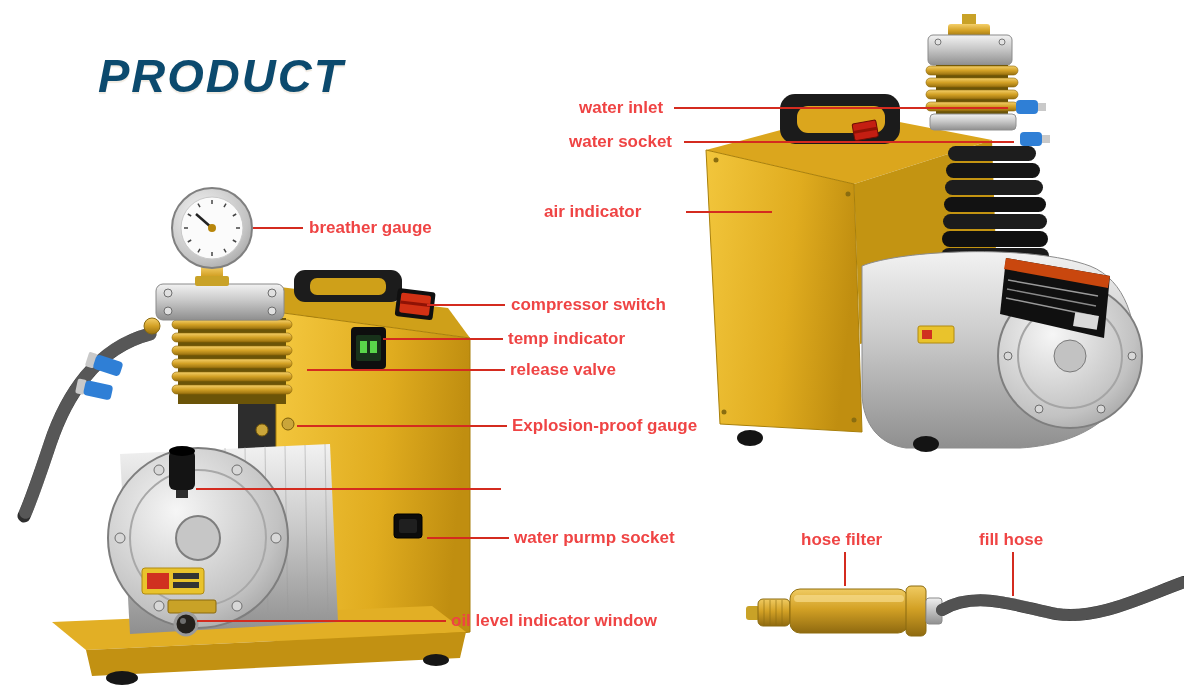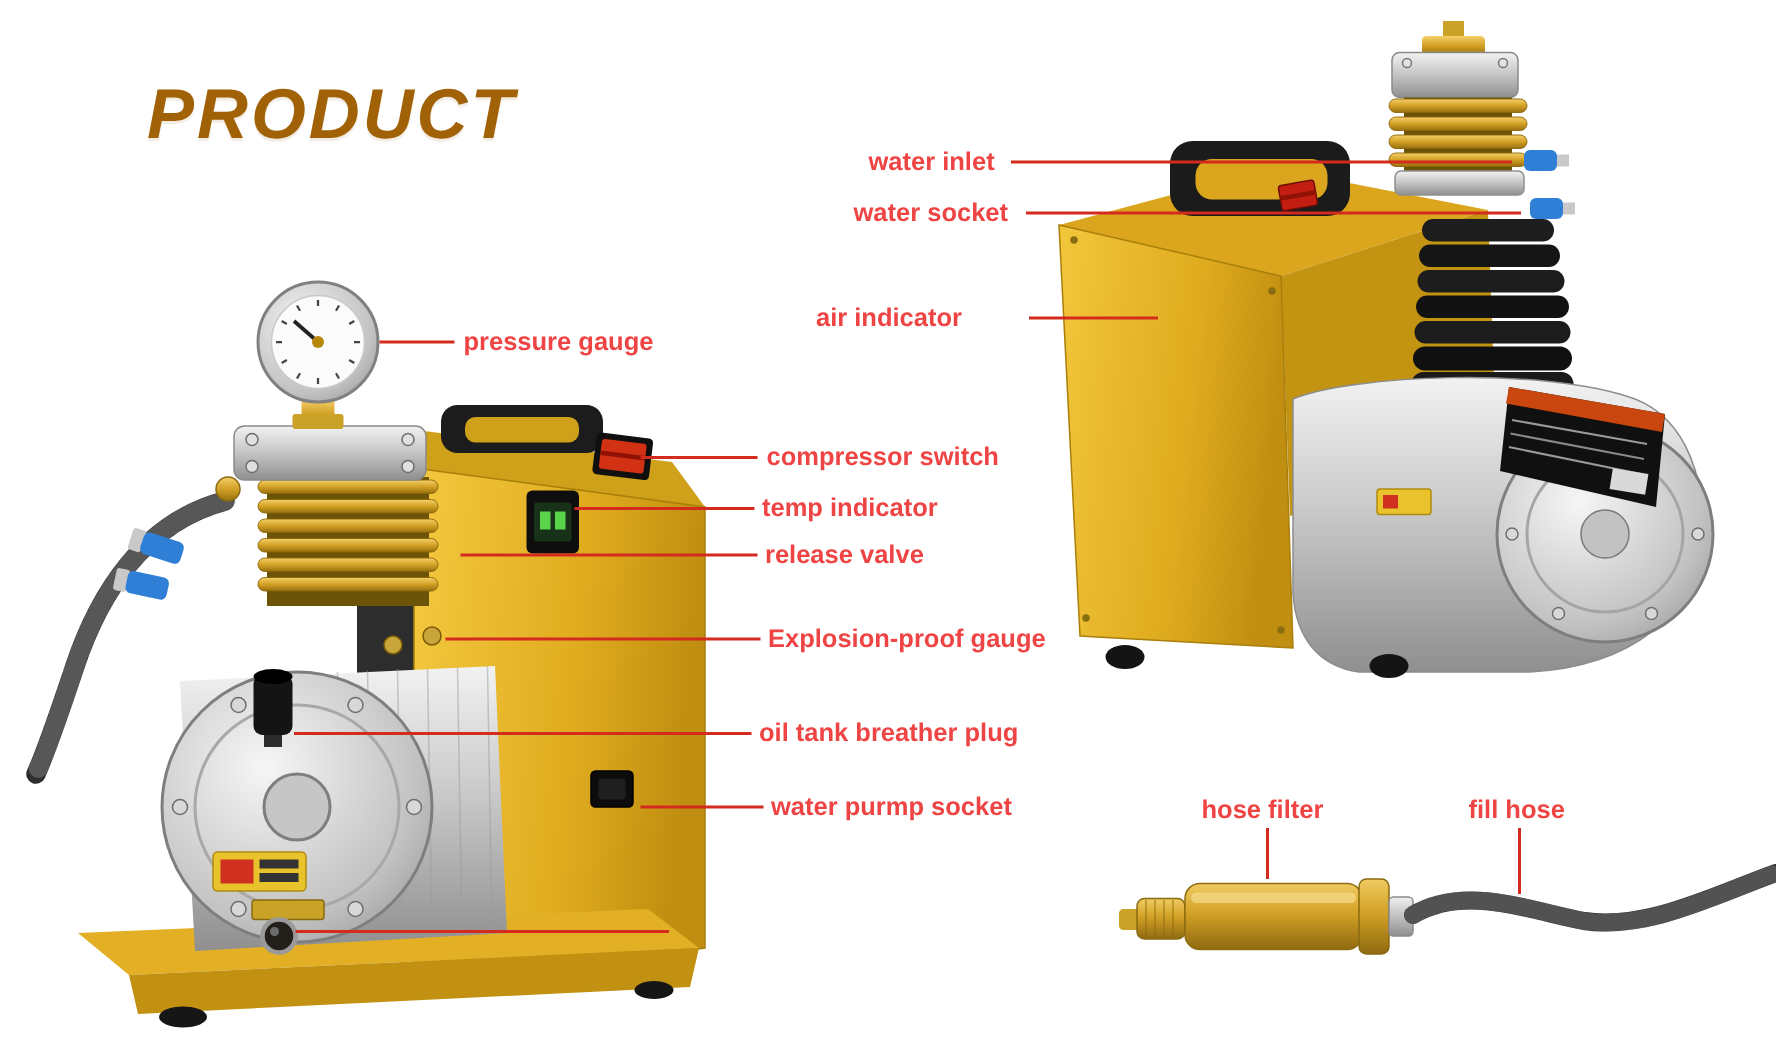--- a/index.html
+++ b/index.html
@@ -1,19 +1,19 @@
 <!DOCTYPE html>
 <html><head>
 <meta charset="utf-8">
 <style>
   html,body{margin:0;padding:0;background:#ffffff;}
   .stage{position:relative;width:1184px;height:691px;background:#ffffff;overflow:hidden;
          font-family:"Liberation Sans",sans-serif;}
   .title-line{position:absolute;font-style:italic;font-weight:800;font-size:47px;
-         letter-spacing:2px;color:#a16207;white-space:nowrap;
+         letter-spacing:2px;color:#0c4a6e;white-space:nowrap;
          text-shadow:0 2px 1px rgba(140,80,0,0.12);}
   .lbl{position:absolute;font-size:17px;font-weight:700;color:#ef4444;white-space:nowrap;line-height:20px;}
   svg.art{position:absolute;}
   svg.overlay{position:absolute;left:0;top:0;pointer-events:none;}
 </style>
 </head>
 <body>
 
 <div class="stage">
 
@@ -346,27 +346,27 @@
       <line x1="427" y1="538" x2="509" y2="538"></line>
       <line x1="197" y1="621" x2="446" y2="621"></line>
       <line x1="674" y1="108" x2="1008" y2="108"></line>
       <line x1="684" y1="142" x2="1014" y2="142"></line>
       <line x1="686" y1="212" x2="772" y2="212"></line>
       <line x1="845" y1="552" x2="845" y2="586"></line>
       <line x1="1013" y1="552" x2="1013" y2="596"></line>
     </g>
   </svg>
 
-  <span class="lbl" style="left:309px;top:218px">pressure gauge</span>
+  <span class="lbl" style="left:309px;top:218px">breather gauge</span>
   <span class="lbl" style="left:511px;top:295px">compressor switch</span>
   <span class="lbl" style="left:508px;top:329px">temp indicator</span>
   <span class="lbl" style="left:510px;top:360px">release valve</span>
   <span class="lbl" style="left:512px;top:416px">Explosion-proof gauge</span>
-  <span class="lbl" style="left:506px;top:479px">oil tank breather plug</span>
   <span class="lbl" style="left:514px;top:528px">water purmp socket</span>
+  <span class="lbl" style="left:451px;top:611px">oil level indicator window</span>
 
   <span class="lbl" style="left:579px;top:98px">water inlet</span>
   <span class="lbl" style="left:569px;top:132px">water socket</span>
   <span class="lbl" style="left:544px;top:202px">air indicator</span>
   <span class="lbl" style="left:801px;top:530px">hose filter</span>
   <span class="lbl" style="left:979px;top:530px">fill hose</span>
 
 </div>
 
 </body></html>

